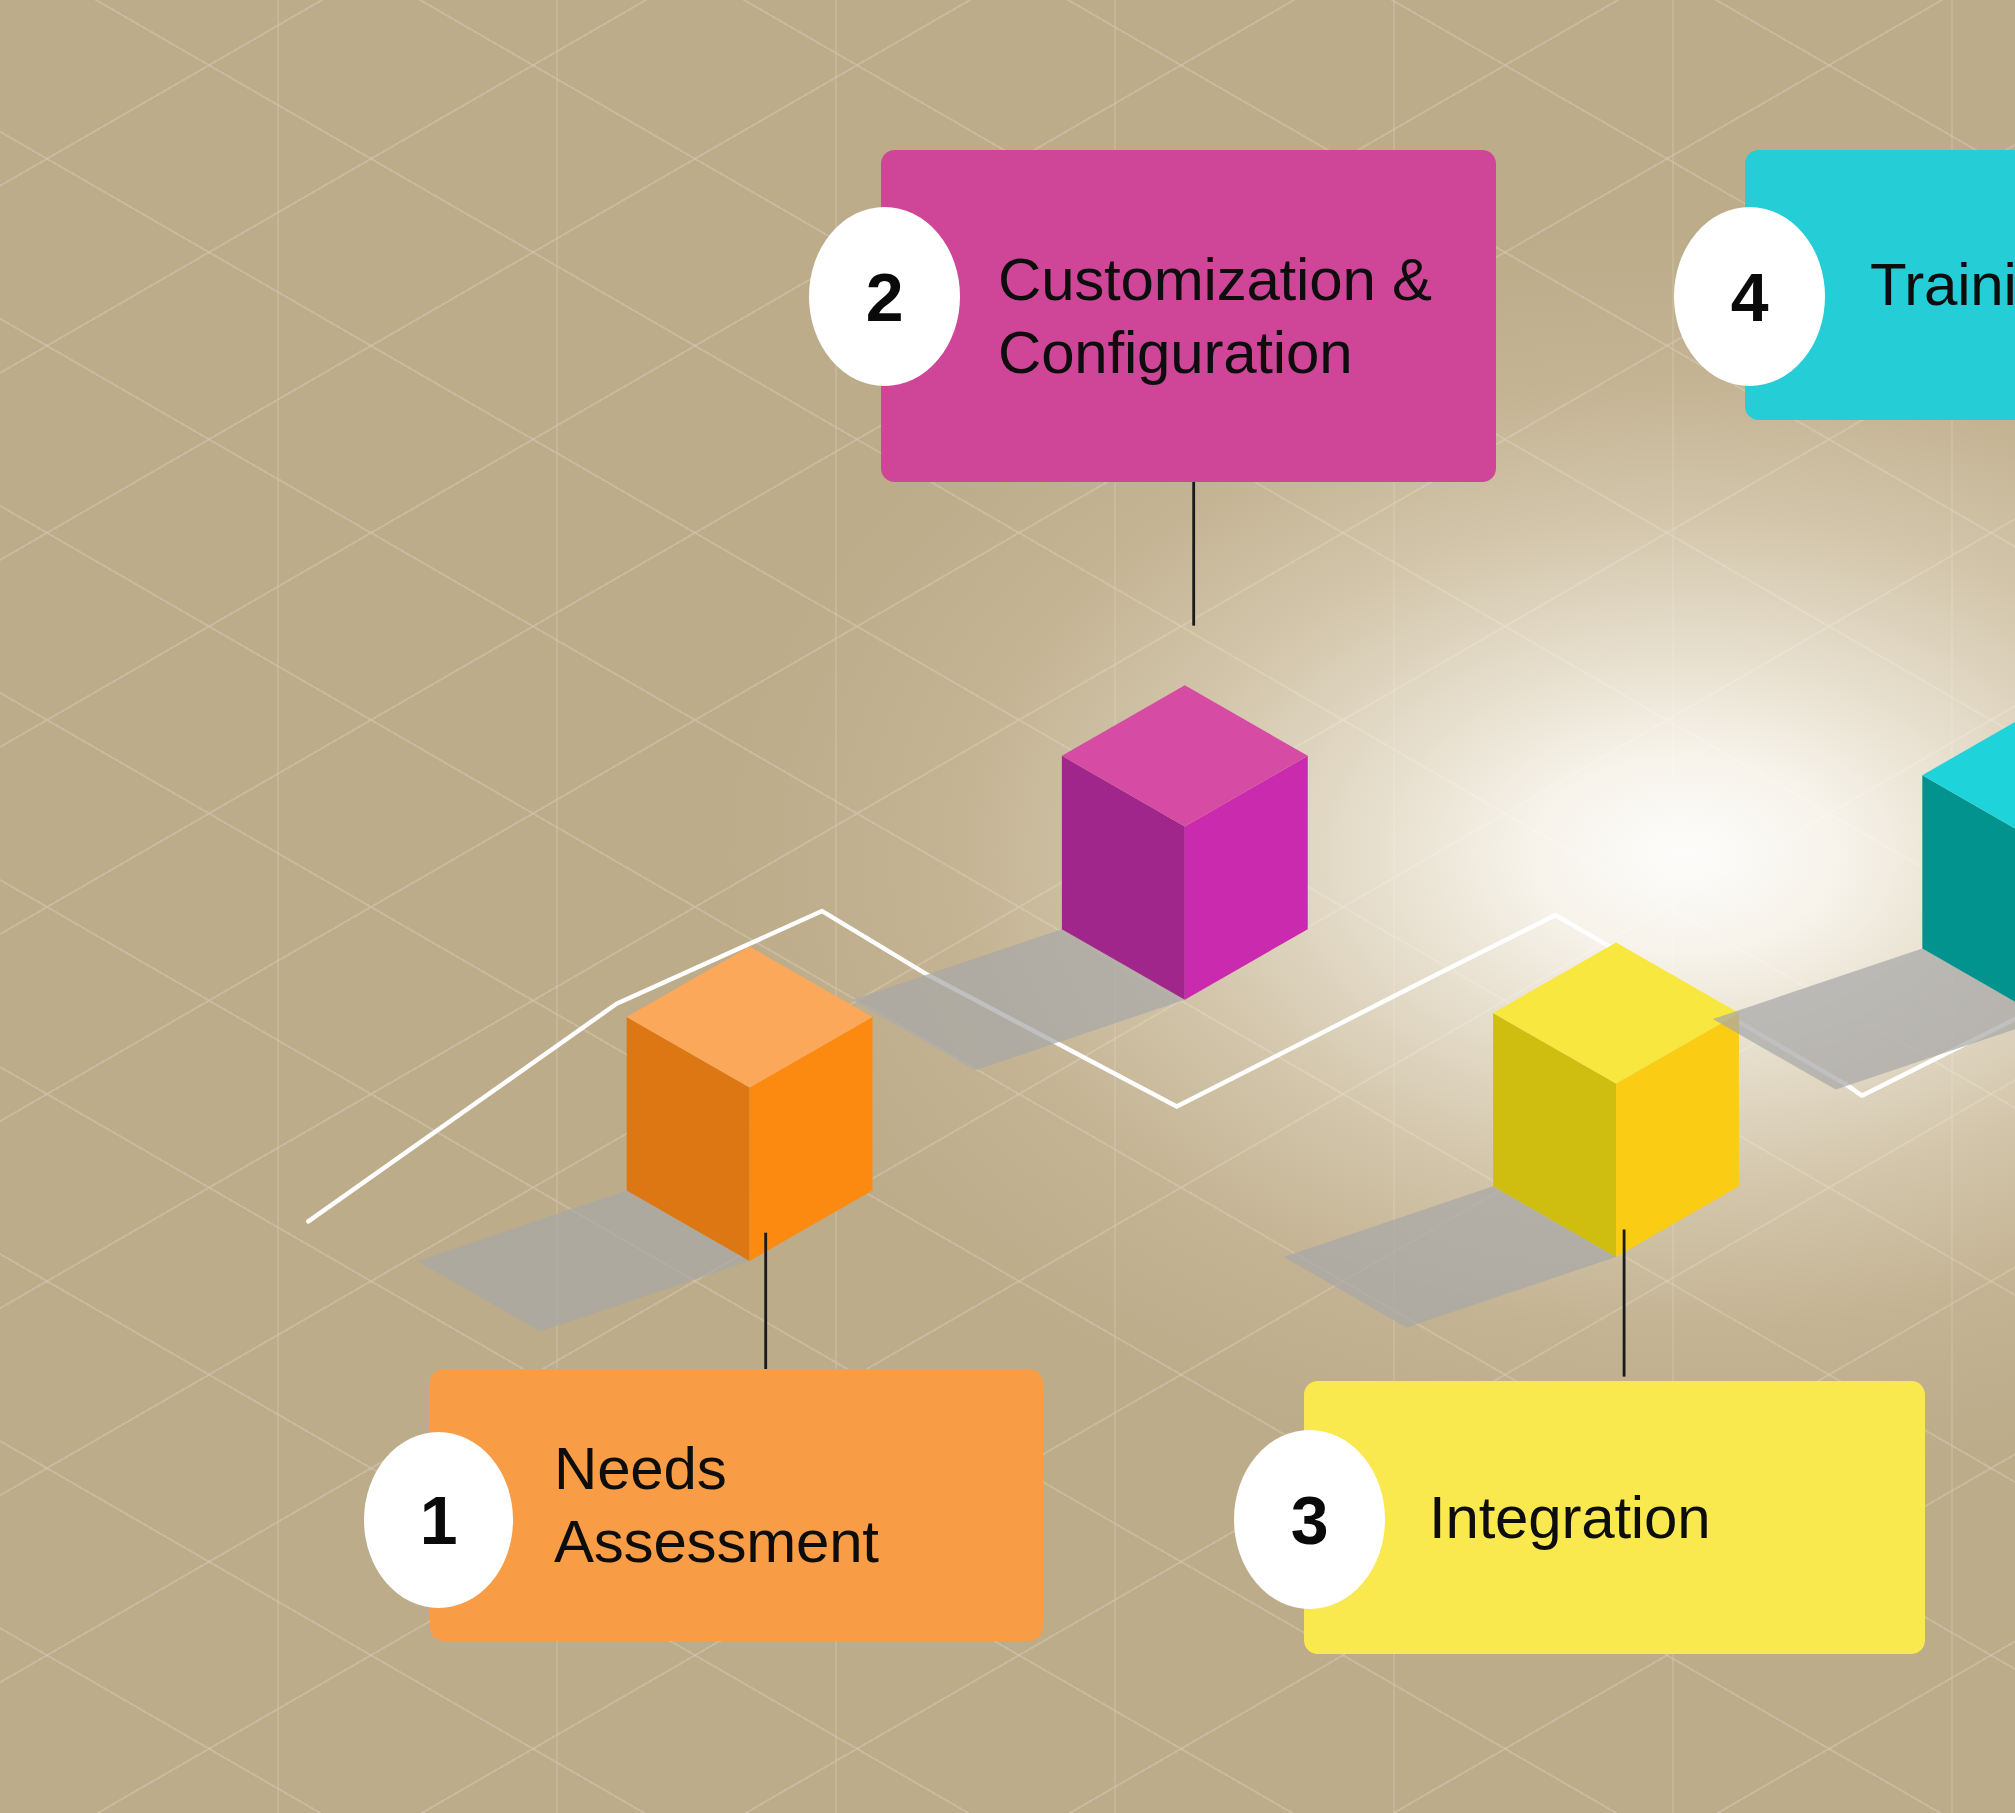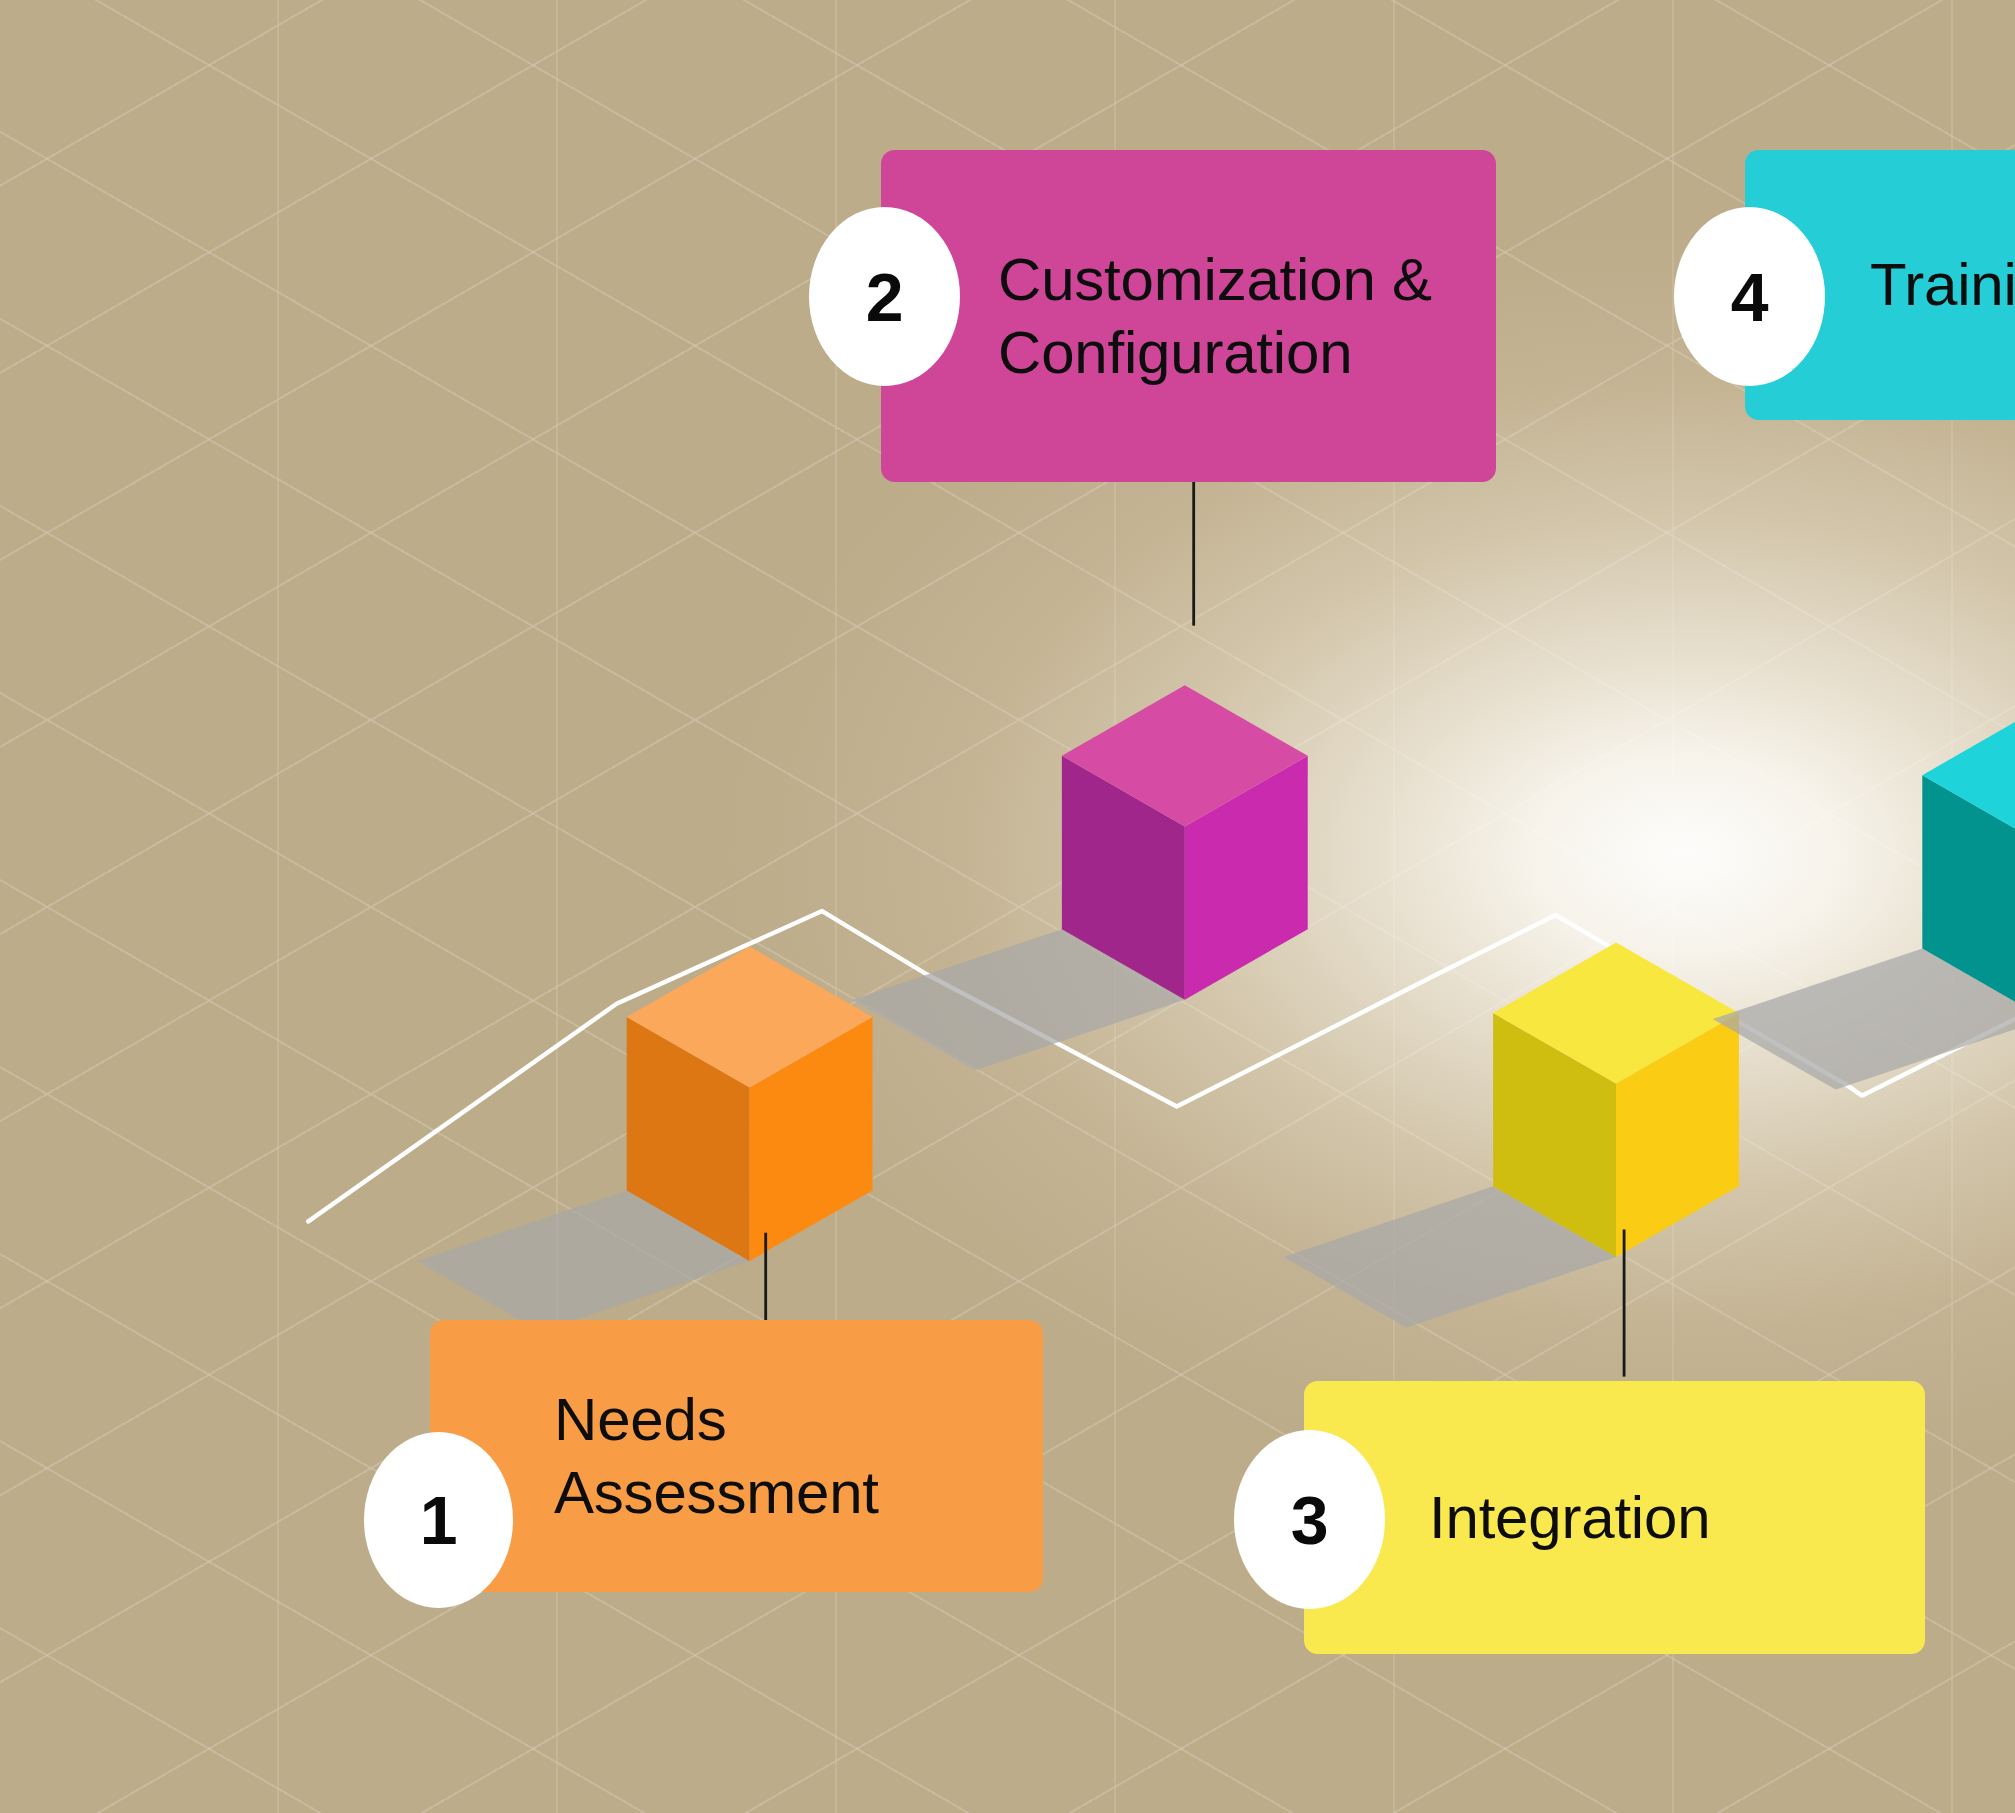--- a/index.html
+++ b/index.html
@@ -130,21 +130,21 @@
         <line x1="5098" y1="1073" x2="5098" y2="1552" stroke="#1a1a1a" stroke-width="7"></line>
         <polygon points="6180,3120 5875,2945 5355,3120 5660,3295" fill="#a8a8a8" opacity="0.72"></polygon>
         <polygon points="5875,2515 6180,2690 6180,3120 5875,2945" fill="#5a9c25"></polygon>
         <polygon points="6485,2515 6180,2690 6180,3120 6485,2945" fill="#8ede3c"></polygon>
         <polygon points="6180,2340 6485,2515 6180,2690 5875,2515" fill="#6fbc35"></polygon>
         <line x1="6200" y1="3045" x2="6200" y2="3410" stroke="#1a1a1a" stroke-width="7"></line>
       </g>
   </svg>
 
   <div id="cards-root">
-      <div class="card" style="left: 430px; top: 1320px; width: 613px; height: 272px; background: rgb(248, 157, 69); padding-left: 124px;">
+      <div class="card" style="left: 430px; top: 1369px; width: 613px; height: 272px; background: rgb(248, 157, 69); padding-left: 124px;">
         <div class="card-text">Needs
 Assessment</div>
       </div>
       <div class="card" style="left: 881px; top: 150px; width: 615px; height: 332px; background: rgb(207, 70, 153); padding-left: 117px;">
         <div class="card-text">Customization &amp;
 Configuration</div>
       </div>
       <div class="card" style="left: 1304px; top: 1381px; width: 621px; height: 273px; background: rgb(250, 232, 79); padding-left: 125px;">
         <div class="card-text">Integration</div>
       </div>

